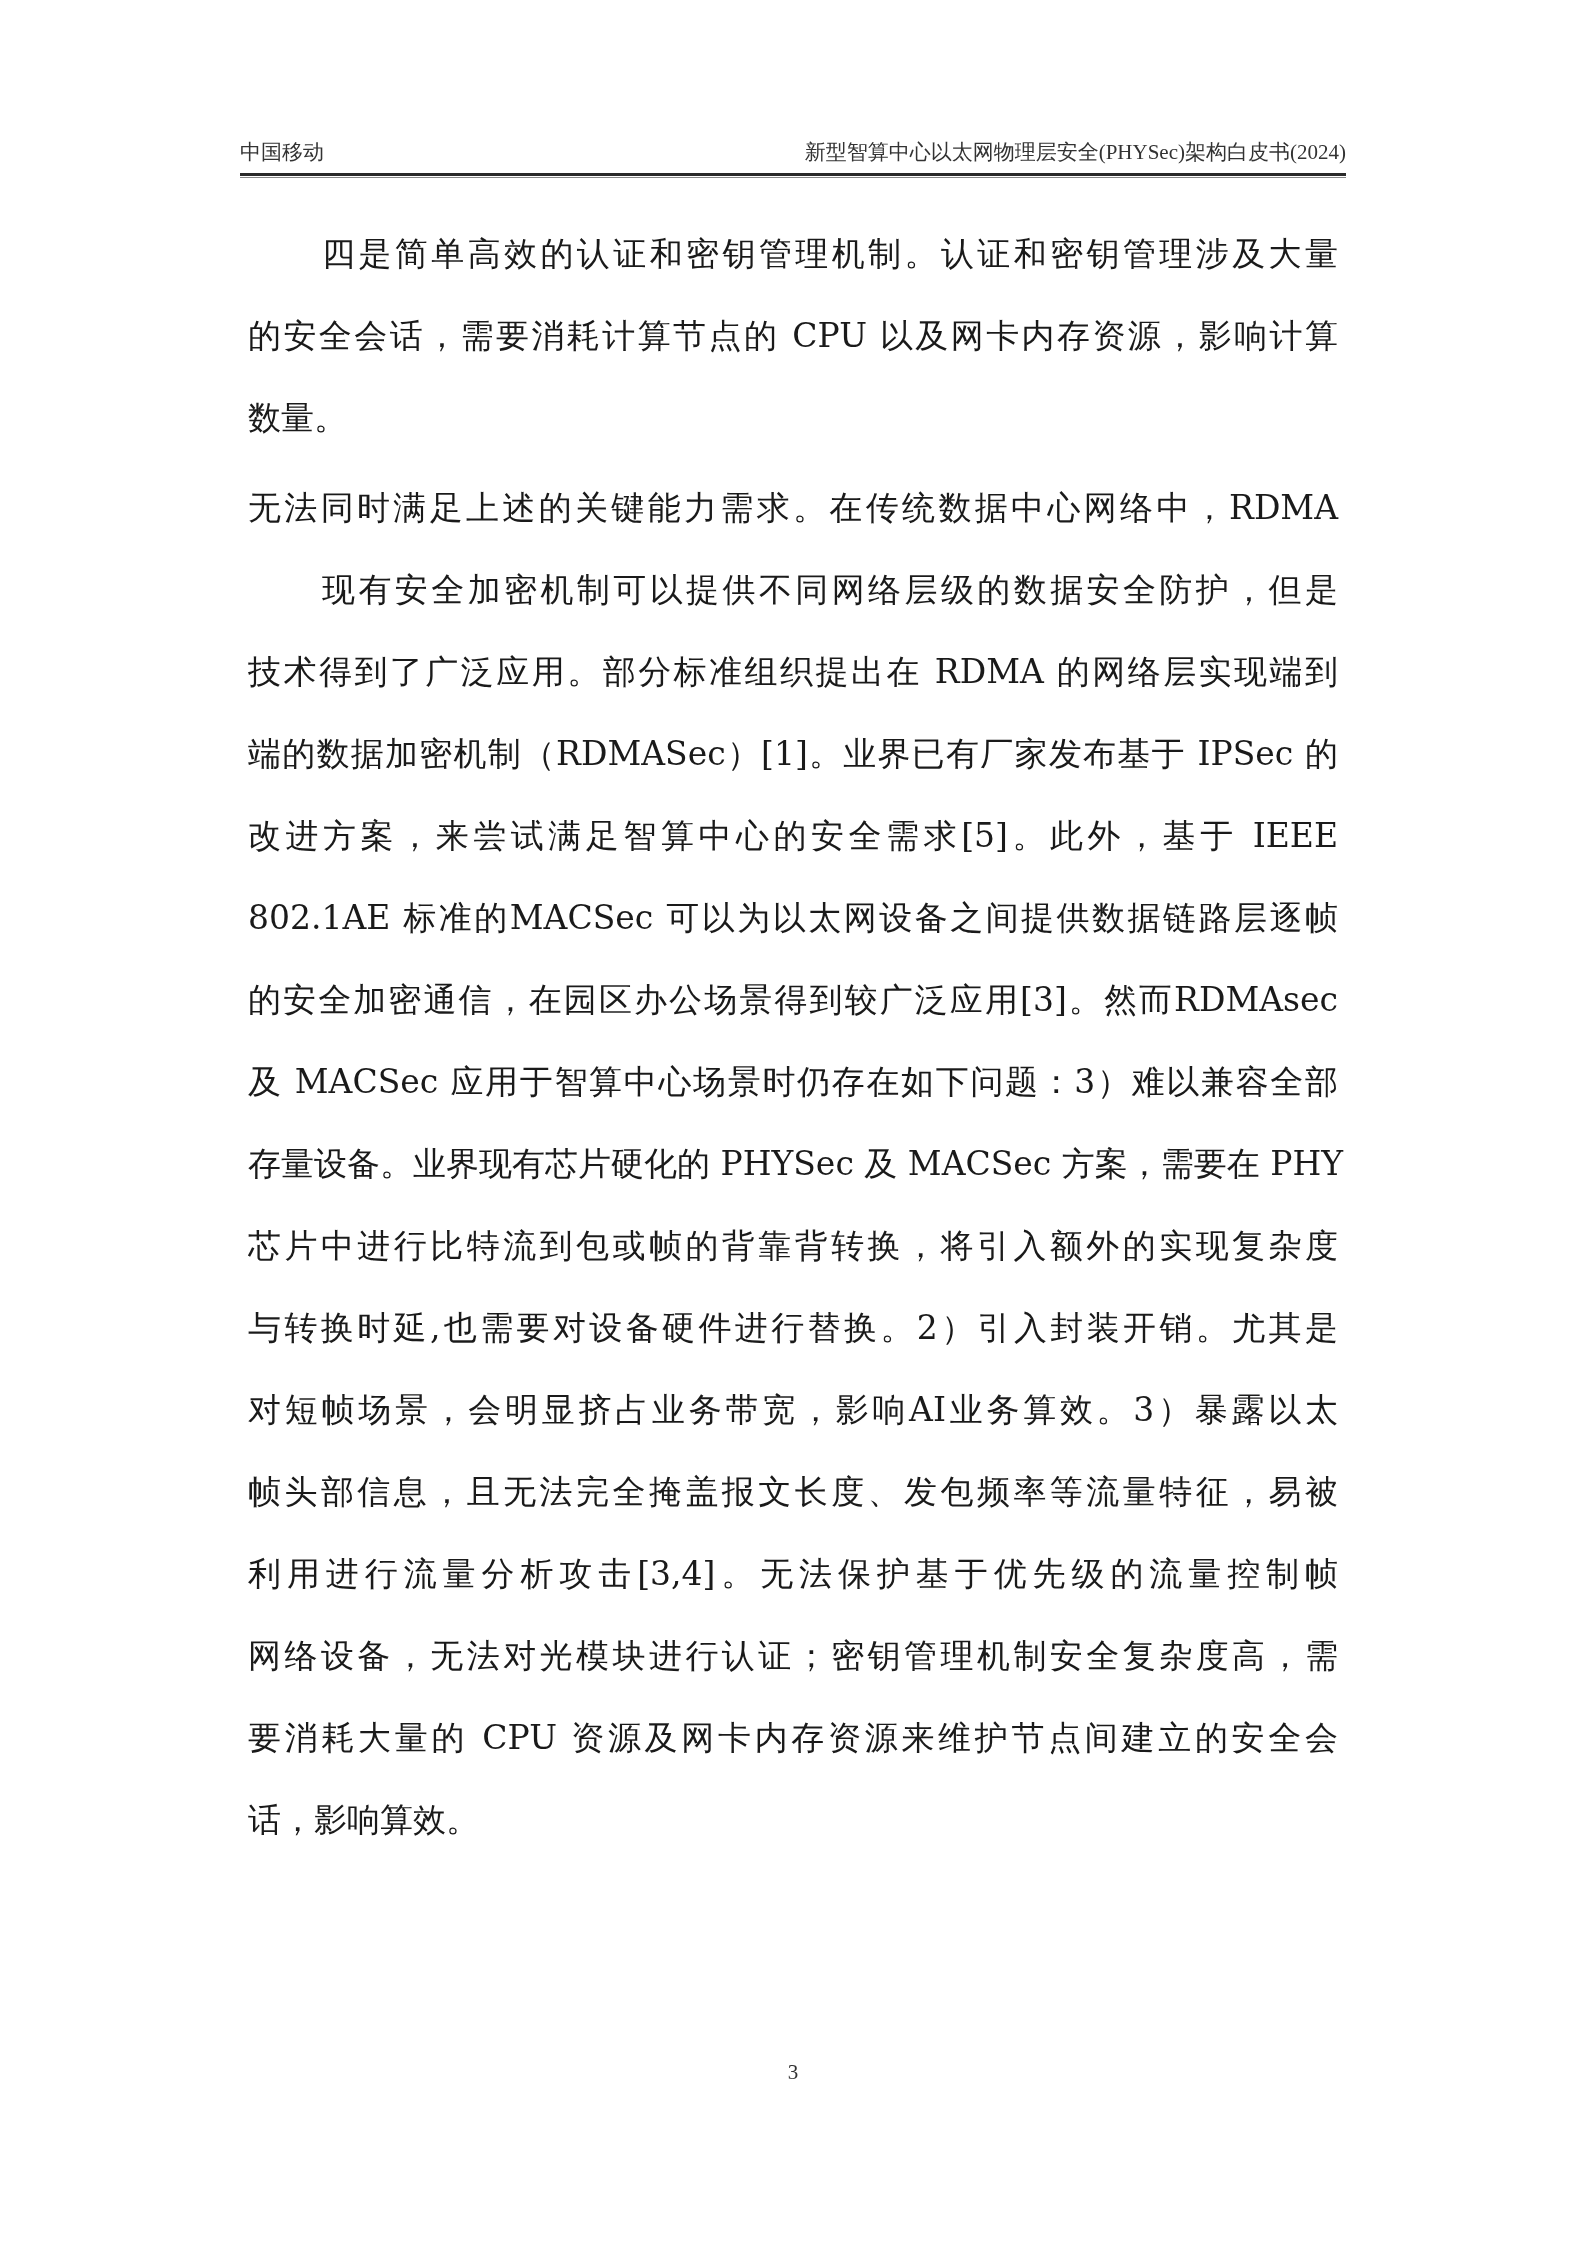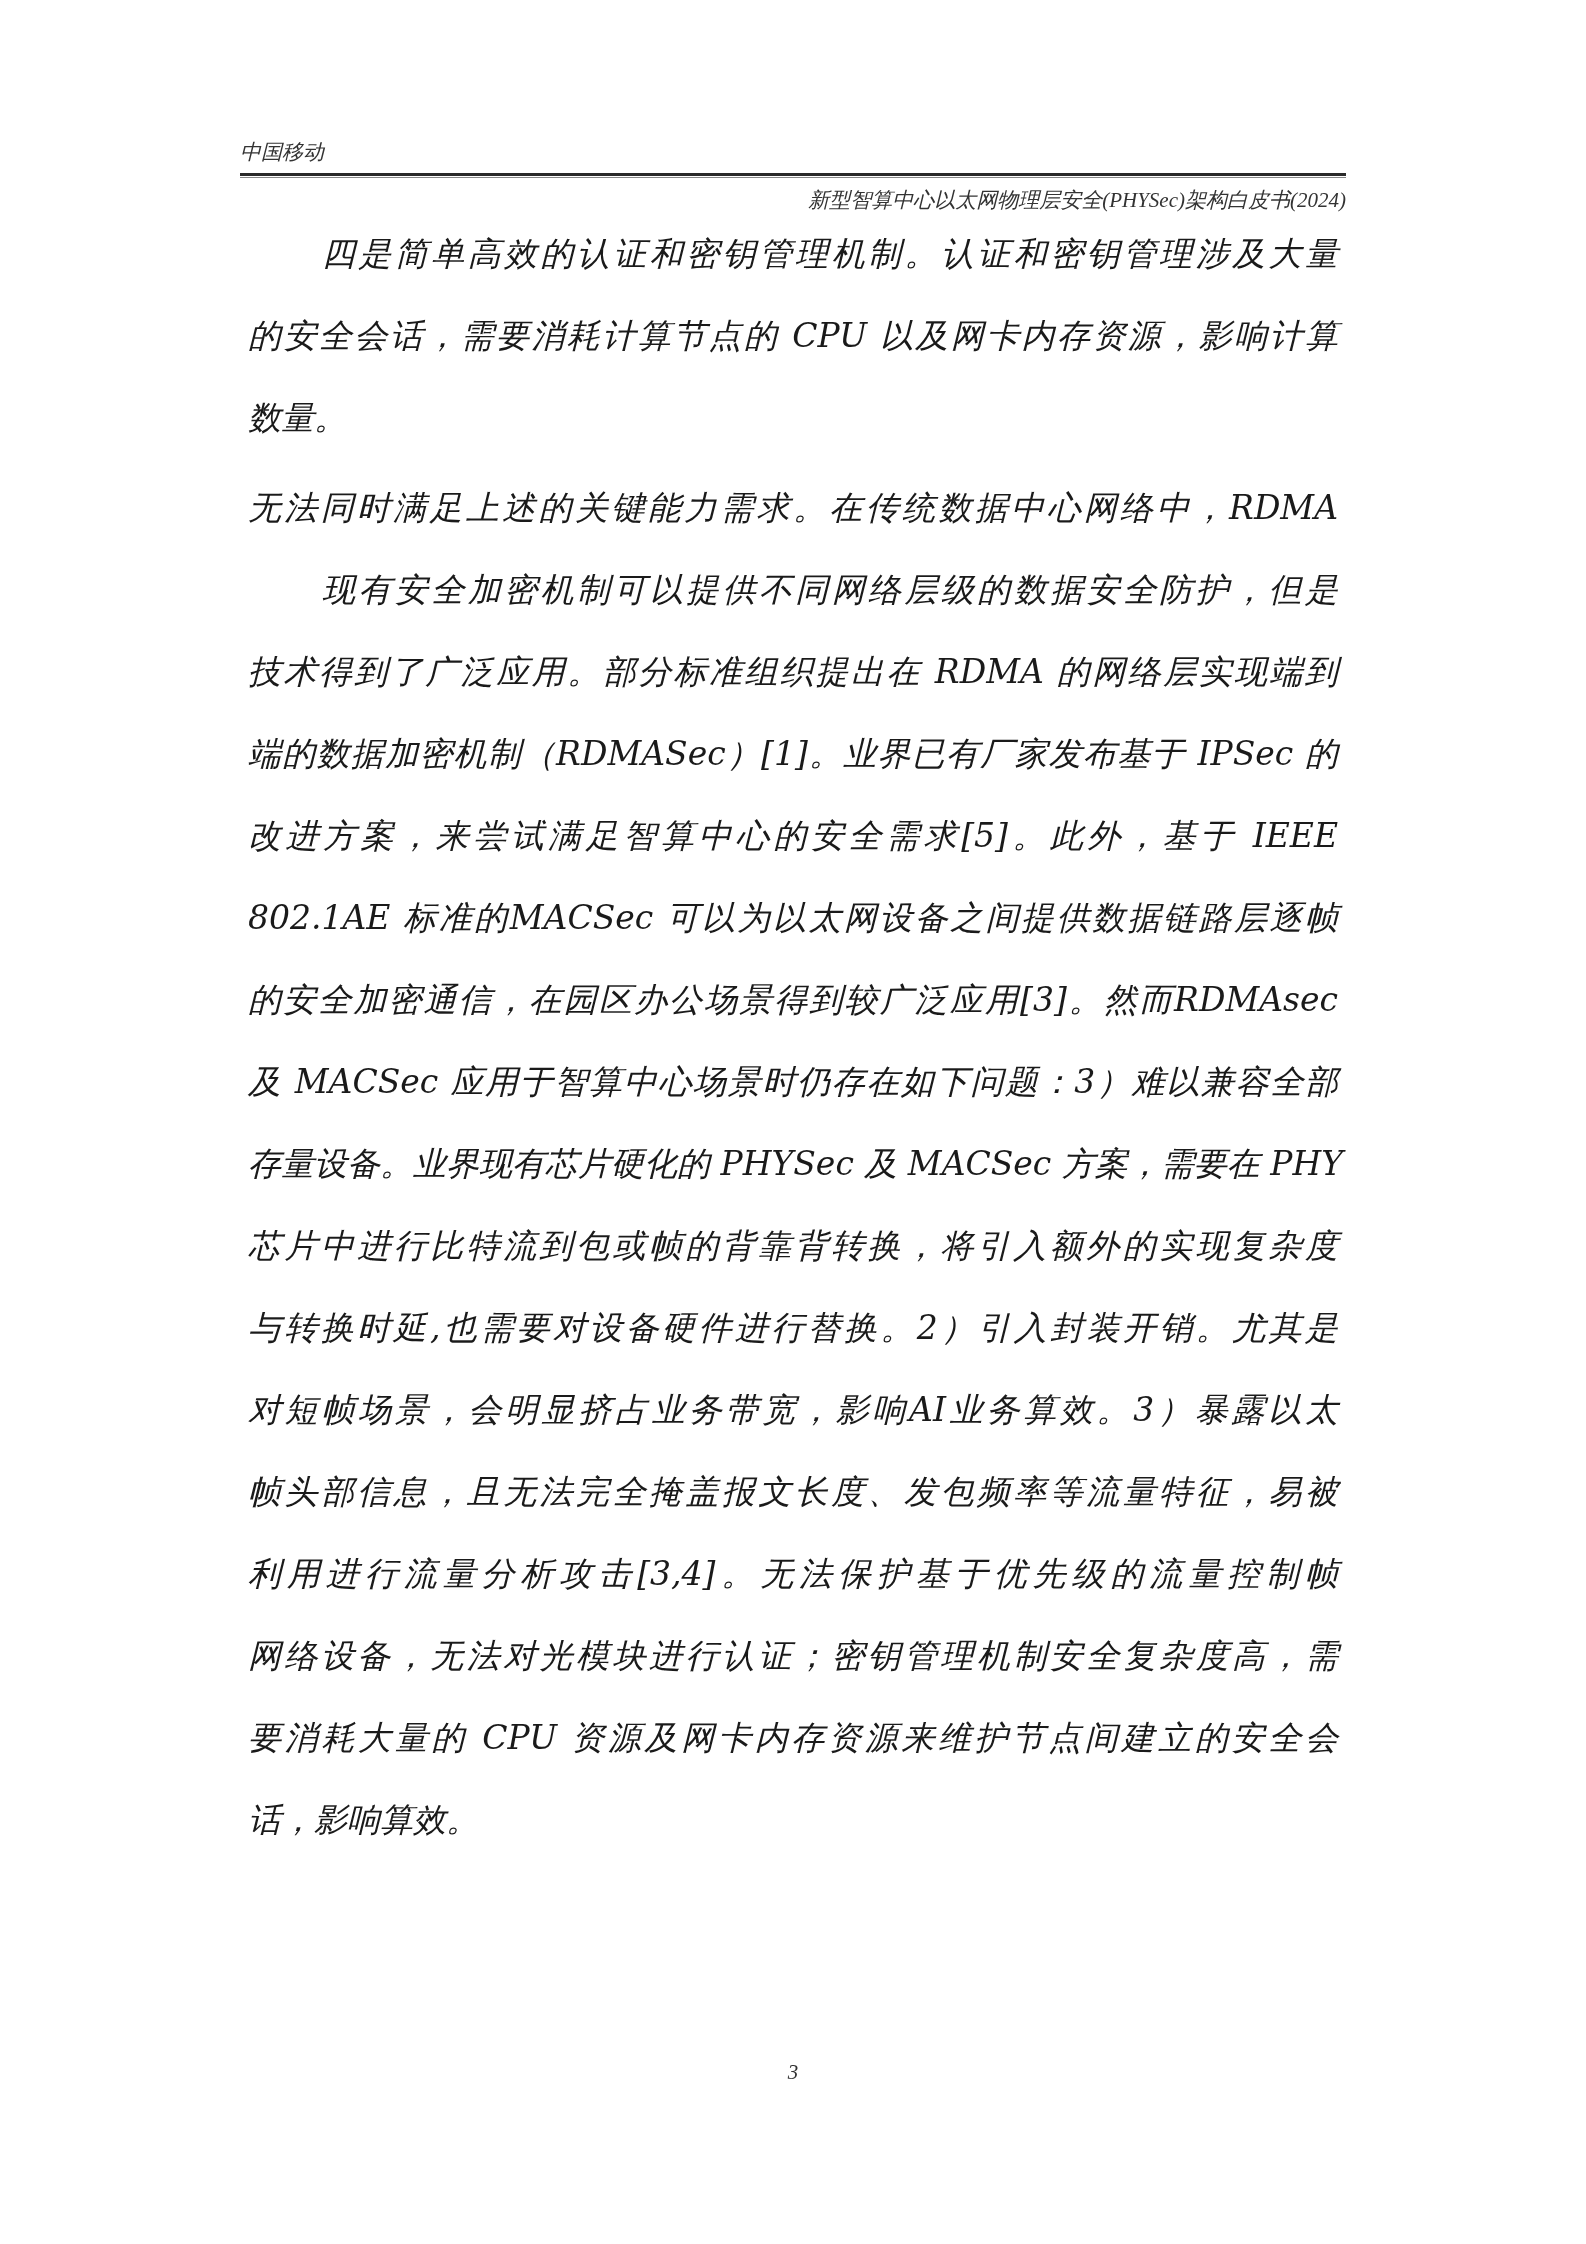--- a/index.html
+++ b/index.html
@@ -1,20 +1,20 @@
 <!DOCTYPE html>
 <html><head>
 <meta charset="utf-8">
 <style>
   html, body { margin: 0; padding: 0; background: #ffffff; }
   body { width: 1586px; height: 2244px; position: relative; overflow: hidden; color: #1a1a1a; }
-  .page { position: absolute; left: 0; top: 0; width: 1586px; height: 2136px; background: #fff; font-style: italic; }
+  .page { position: absolute; left: 0; top: 0; width: 1586px; height: 2136px; background: #fff; }
   .header { position: absolute; left: 240px; top: 138px; width: 1106px; height: 36px; }
   .header-left { position: absolute; left: 0; top: 0; font-family: "DejaVu Serif", serif; font-size: 21px; color: #333; letter-spacing: 0px; }
-  .header-right { position: absolute; right: 0; top: 0; font-family: "Liberation Serif", "DejaVu Serif", serif; font-size: 21px; color: #333; margin-top: 48px; }
+  .header-right { position: absolute; right: 0; top: 0; font-family: "Liberation Serif", "DejaVu Serif", serif; font-size: 21px; color: #333; }
   .header-rule { position: absolute; left: 240px; top: 173px; width: 1106px; height: 3px; background: #2a2a2a; }
   .header-rule-thin { position: absolute; left: 240px; top: 177px; width: 1106px; height: 1px; background: #888; }
   .body { position: absolute; left: 240px; top: 205px; width: 1106px; font-family: "DejaVu Serif", "Liberation Serif", serif; font-size: 33px; line-height: 82px; color: #1a1a1a; }
   .para { margin: 8px; text-align: justify; text-align-last: left; }
   .para .line { display: block; white-space: nowrap; text-align: justify; text-align-last: justify; height: 82px; }
   .para .line.last { text-align-last: left; }
   .para .line.indent { padding-left: 74px; }
   .p2 { margin-top: 0px; }
   .page-number { position: absolute; left: 0; width: 1586px; top: 2060px; text-align: center; font-family: "Liberation Serif", serif; font-size: 21px; color: #333; }
 </style>

